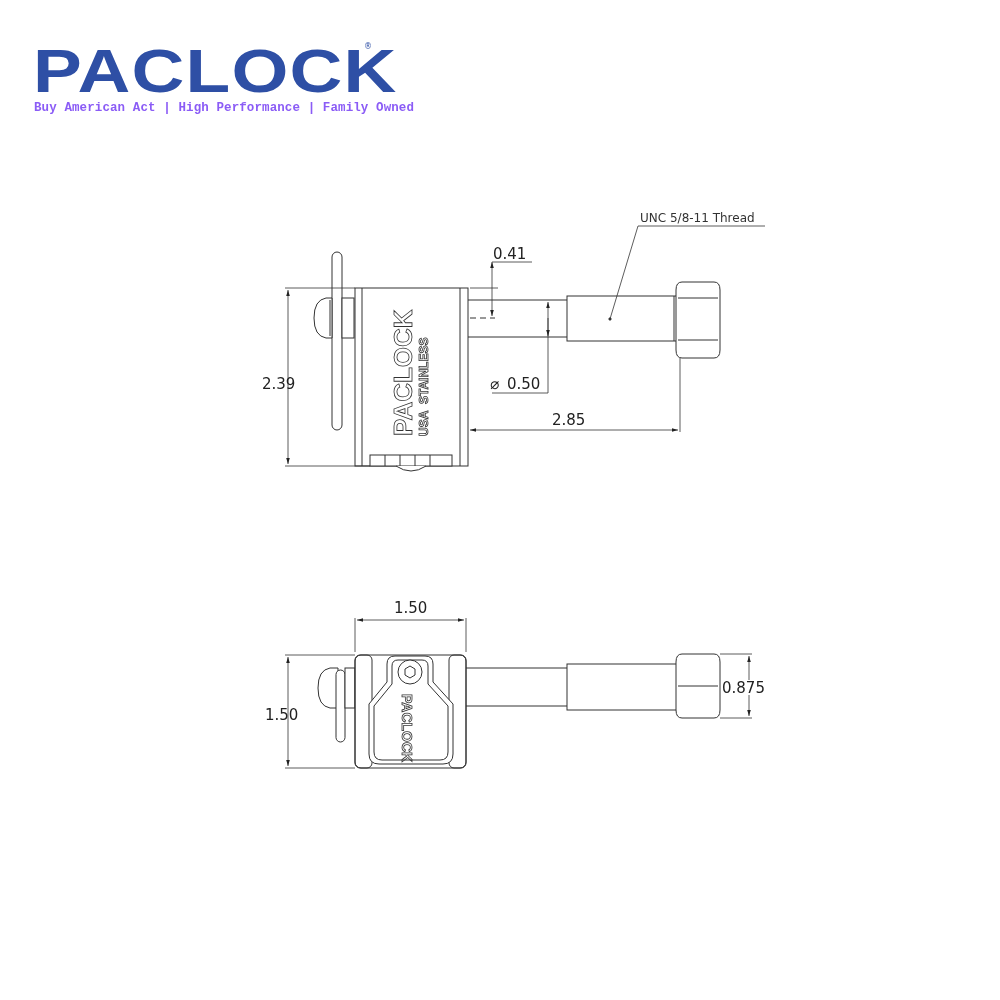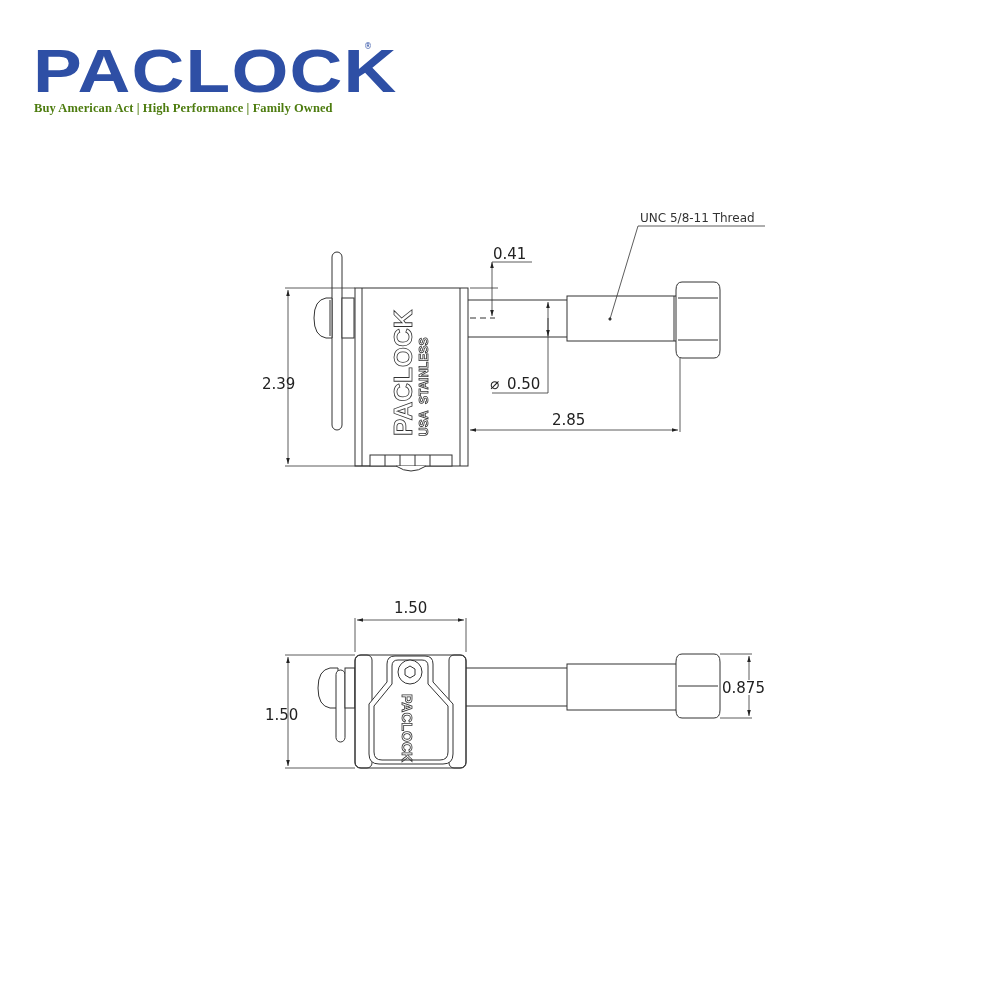--- a/index.html
+++ b/index.html
@@ -8,22 +8,22 @@
     .logo-word {
       font-family: "Liberation Sans", sans-serif;
       font-weight: 900; font-size: 62px; line-height: 62px;
       color: #2e4fa5; letter-spacing: 1px;
       transform: scaleX(1.18); transform-origin: left center;
       white-space: nowrap;
     }
     .logo-reg { position: absolute; left: 364px; top: 42px; font-size: 8px; color: #2e4fa5; font-family: "DejaVu Sans", sans-serif; }
     .logo-tagline {
       position: absolute; left: 34px; top: 101px;
-      font-family: Liberation Serif, serif; font-weight: bold;
-      font-size: 12.5px; color: #4d7c0f; white-space: nowrap; letter-spacing: 0.1px;
+      font-family: Liberation Mono, monospace; font-weight: bold;
+      font-size: 12.5px; color: #8b5cf6; white-space: nowrap; letter-spacing: 0.1px;
     }
     svg.drawing { position: absolute; left: 0; top: 0; }
     .dim { font-family: "DejaVu Sans", sans-serif; font-size: 15px; fill: #222; }
     .note { font-family: "DejaVu Sans", sans-serif; font-size: 12px; fill: #333; }
     .engrave { font-family: "Liberation Sans", sans-serif; font-weight: bold; fill: none; stroke: #333; stroke-width: 0.8; }
   </style>
 </head>
 <body>
 
 <div class="logo">

